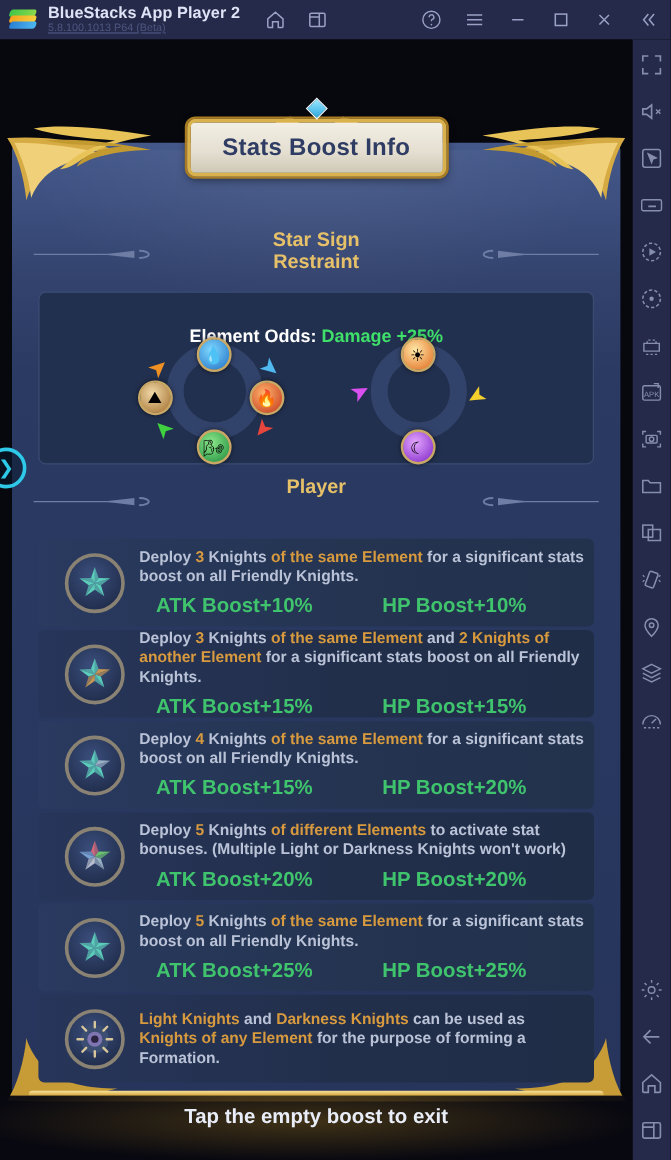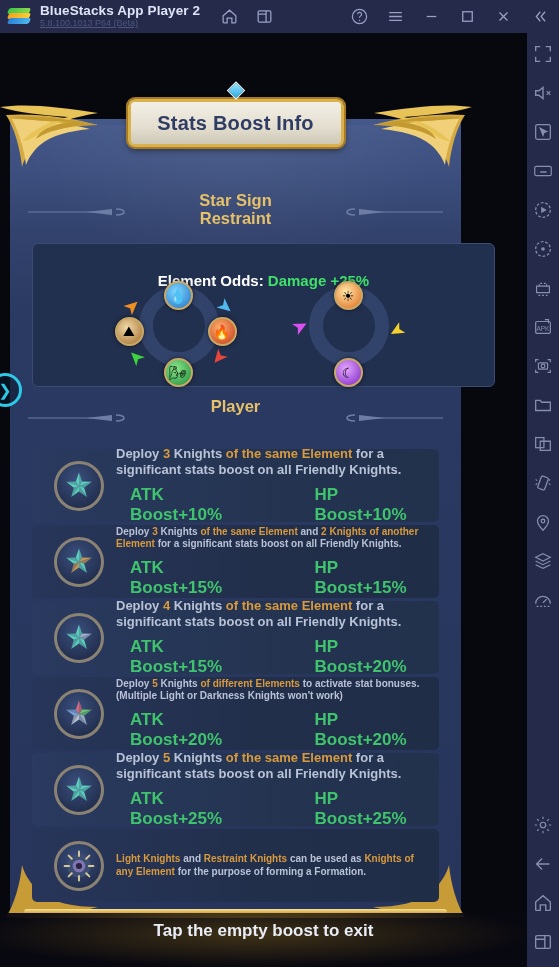--- a/index.html
+++ b/index.html
@@ -41,21 +41,21 @@
   #game { position:absolute; left:0; top:33px; width:527px; height:934px;
      background:#07070e; overflow:hidden; }
 
   
   #side-arrow { position:absolute; left:-12px; top:340px; width:34px; height:34px;
      border-radius:50%; border:3px solid #2ec9e8; background:rgba(10,25,45,.55);
      display:flex; align-items:center; justify-content:center; color:#2ec9e8;
      font-size:16px; z-index:40; cursor:pointer; }
 
   
-  #panel { position:absolute; left:10px; top:86px; width:451px; height:794px;
+  #panel { position:absolute; left:10px; top:86px; width:507px; height:794px;
      background:linear-gradient(180deg,#44588a 0%,#3d5080 6%,#33436e 14%,#2a3a62 24%,#27355c 100%);
      border-radius:6px; }
   #panel:before{ content:""; position:absolute; inset:6px 6px auto 6px; height:140px;
      background:radial-gradient(ellipse at 50% 0%,rgba(255,255,255,.07),transparent 70%);
      pointer-events:none; }
   .corner { position:absolute; width:96px; height:58px; pointer-events:none; }
   .corner svg{ width:100%; height:100%; display:block; }
   .c-tl { left:-6px; top:-8px; }
   .c-tr { right:-6px; top:-8px; transform:scaleX(-1); }
   .c-bl { left:-6px; bottom:-8px; transform:scaleY(-1); }
@@ -131,21 +131,21 @@
   .frow:nth-child(even){ background:linear-gradient(90deg,#27355a,#222f4b 55%,#202d47); }
   .badge { position:relative; width:50px; height:50px; margin-left:22px; flex:0 0 50px;
      border-radius:50%; border:3px solid #8a8374;
      background:radial-gradient(circle at 45% 35%,#3b4f7d,#222f4f 75%); }
   .badge .star { position:absolute; left:50%; top:50%; transform:translate(-50%,-50%);
      width:36px; height:36px; }
   .badge .star svg { width:100%; height:100%; }
   .fbody { flex:1 1 auto; margin-left:12px; padding-right:8px; }
   .fdesc { color:#b9c2d6; font-weight:bold; line-height:1.25; }
   .fdesc.sz-lg { font-size:13px; }
-  .fdesc.sz-sm { font-size:10px; }
+  .fdesc.sz-sm { font-size:13px; }
   .hl { color:#d89a3e; }
   .boosts { display:flex; gap:58px; margin-top:7px; padding-left:14px; }
   .boost { color:#3fc46d; font-size:17px; font-weight:bold; }
 
   
   #footer { position:absolute; left:0; right:0; bottom:0; height:54px;
      background:radial-gradient(ellipse at 48% 40%,rgba(110,85,30,.55),rgba(8,8,16,.95) 72%);
      display:flex; align-items:center; }
   #footer-text { width:100%; text-align:center; color:#e9edf7; font-size:17px;
      font-weight:bold; padding-bottom:18px; }
@@ -571,21 +571,21 @@
           <div class="frow">
             <div class="badge">
               <div class="star"><svg viewBox="0 0 40 40">
                   <circle cx="20" cy="20" r="13" fill="#3c4f72"></circle>
                   <circle cx="20" cy="20" r="7" fill="#8a7bbd" opacity=".85"></circle>
                   <circle cx="20" cy="20" r="3.4" fill="#2b2340"></circle>
                   <path d="M20 4v5M20 31v5M4 20h5M31 20h5M8.5 8.5l3.5 3.5M28 28l3.5 3.5M31.5 8.5L28 12M12 28l-3.5 3.5" stroke="#d8c79a" stroke-width="2.2" stroke-linecap="round"></path>
                 </svg></div>
             </div>
             <div class="fbody">
-              <div class="fdesc sz-sm"><span class="hl">Light Knights</span><span> and </span><span class="hl">Restraint Knights</span><span> can be used as </span><span class="hl">Knights of any Element</span><span> for the purpose of forming a Formation.</span></div>
+              <div class="fdesc sz-sm"><span class="hl">Light Knights</span><span> and </span><span class="hl">Darkness Knights</span><span> can be used as </span><span class="hl">Knights of any Element</span><span> for the purpose of forming a Formation.</span></div>
             </div>
           </div>
         </div>
     </div>
 
     <div id="footer">
       <div id="footer-text">Tap the empty boost to exit</div>
     </div>
   </div>
 </div>

